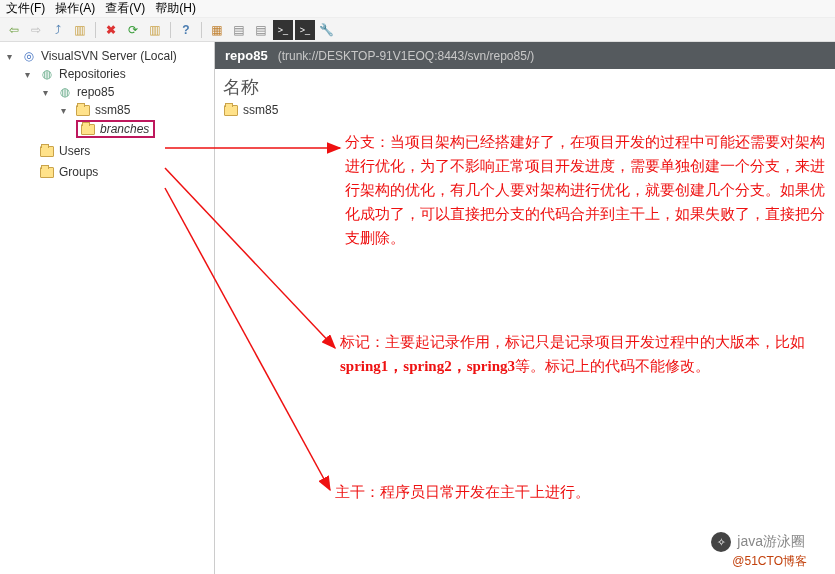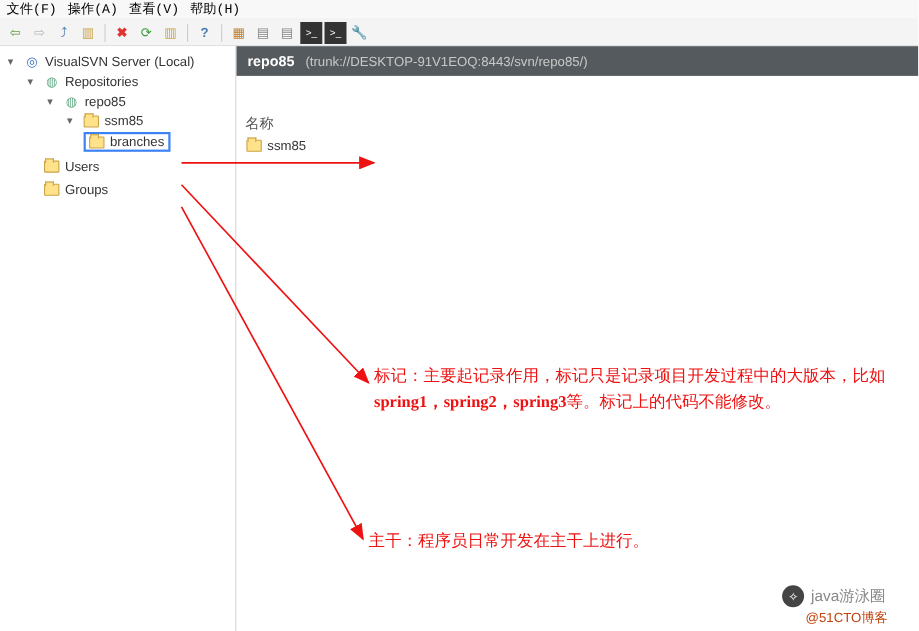--- a/index.html
+++ b/index.html
@@ -1,35 +1,35 @@
 <!DOCTYPE html>
 <html><head>
 <meta charset="utf-8">
 <style>
   * { box-sizing: border-box; }
   html, body { margin: 0; padding: 0; font-family: "Microsoft YaHei", Tahoma, sans-serif; font-size: 12px; color: #333; background: #fff; }
   .app { width: 835px; height: 574px; position: relative; overflow: hidden; background: #f8f8f8; }
-  .menubar { height: 18px; padding: 0 6px; display: flex; gap: 10px; align-items: center; font-size: 12px; color: #000; background: #f8f8f8; border-bottom: 1px solid #eee; font-family: Liberation Mono, monospace; }
+  .menubar { height: 18px; padding: 0 6px; display: flex; gap: 10px; align-items: center; font-size: 12px; color: #000; background: #f8f8f8; border-bottom: 1px solid #eee; }
   .menubar span { cursor: default; }
   .toolbar { height: 24px; padding: 2px 4px; display: flex; gap: 2px; align-items: center; background: #f4f4f4; border-bottom: 1px solid #ddd; }
   .tbtn { width: 20px; height: 20px; display: flex; align-items: center; justify-content: center; font-size: 12px; border: 1px solid transparent; cursor: pointer; }
   .sep { width: 1px; height: 16px; background: #ccc; margin: 0 3px; }
   .body { display: flex; height: calc(100% - 42px); }
   .sidebar { width: 215px; border-right: 1px solid #ccc; background: #fff; padding: 4px 0 0 4px; }
   .content { flex: 1; background: #fff; position: relative; }
   .titlebar { background: #555a5e; color: #fff; padding: 6px 10px; font-size: 13px; display: flex; align-items: center; gap: 10px; }
   .titlebar .url { color: #c8c8c8; font-size: 12px; }
-  .list-head { padding: 6px 8px 2px; color: #555; font-size: 13px; margin-top: 28px; }
+  .list-head { padding: 6px 8px 2px; color: #555; font-size: 18px; }
   .list-row { padding: 2px 8px; display: flex; align-items: center; gap: 4px; }
   .tree ul { list-style: none; margin: 0; padding-left: 18px; }
   .tree > ul { padding-left: 0; }
   .tree li { margin: 2px 0; }
   .node { display: inline-flex; align-items: center; gap: 4px; padding: 1px 3px; cursor: pointer; }
   .twisty { width: 10px; display: inline-block; color: #666; font-size: 10px; }
-  .hl { border: 2px solid #3b82f6; padding: 0 4px 0 2px; }
+  .hl { border: 2px solid #be185d; padding: 0 4px 0 2px; font-style: italic; }
   .ico { width: 16px; height: 14px; display: inline-flex; align-items: center; justify-content: center; }
   .folder { background: #ffe28a; border: 1px solid #caa34a; border-radius: 1px; width: 14px; height: 11px; position: relative; }
   .folder::before { content: ""; position: absolute; top: -3px; left: 0; width: 6px; height: 3px; background: #ffe28a; border: 1px solid #caa34a; border-bottom: none; }
   .dbico { font-size: 12px; color: #6a8; }
   .svnico { font-size: 12px; color: #4070c0; }
   svg.arrows { position: absolute; top: 0; left: 0; pointer-events: none; z-index: 50; }
   .annot { position: absolute; color: #e11; font-size: 15px; line-height: 1.6; font-family: "SimSun","宋体",serif; z-index: 60; }
   .watermark1 { position: absolute; right: 30px; bottom: 22px; color: #888; font-size: 14px; display: flex; align-items: center; gap: 6px; }
   .watermark1 .wx { width: 20px; height: 20px; border-radius: 50%; background: #444; color: #fff; display: flex; align-items: center; justify-content: center; font-size: 11px; }
   .watermark2 { position: absolute; right: 28px; bottom: 4px; color: #c2410c; font-size: 12px; }
@@ -147,20 +147,21 @@
     <defs>
       <marker id="ah" markerWidth="10" markerHeight="8" refX="9" refY="4" orient="auto">
         <path d="M0,0 L10,4 L0,8 Z" fill="#e11"></path>
       </marker>
     </defs>
     <line x1="165" y1="148" x2="340" y2="148" stroke="#e11" stroke-width="1.5" marker-end="url(#ah)"></line>
     <line x1="165" y1="168" x2="335" y2="348" stroke="#e11" stroke-width="1.5" marker-end="url(#ah)"></line>
     <line x1="165" y1="188" x2="330" y2="490" stroke="#e11" stroke-width="1.5" marker-end="url(#ah)"></line>
   </svg>
 
+  <div class="annot" style="left:345px; top:130px; width:480px">分支：当项目架构已经搭建好了，在项目开发的过程中可能还需要对架构进行优化，为了不影响正常项目开发进度，需要单独创建一个分支，来进行架构的优化，有几个人要对架构进行优化，就要创建几个分支。如果优化成功了，可以直接把分支的代码合并到主干上，如果失败了，直接把分支删除。</div>
   <div class="annot" style="left:340px; top:330px; width:485px">
     <span>标记：主要起记录作用，标记只是记录项目开发过程中的大版本，比如</span><b>spring1，spring2，spring3</b><span>等。标记上的代码不能修改。</span>
   </div>
   <div class="annot" style="left:335px; top:480px; width:480px">主干：程序员日常开发在主干上进行。</div>
 
   <div class="watermark1">
     <span class="wx">✧</span>
     <span>java游泳圈</span>
   </div>
   <div class="watermark2">@51CTO博客</div>

